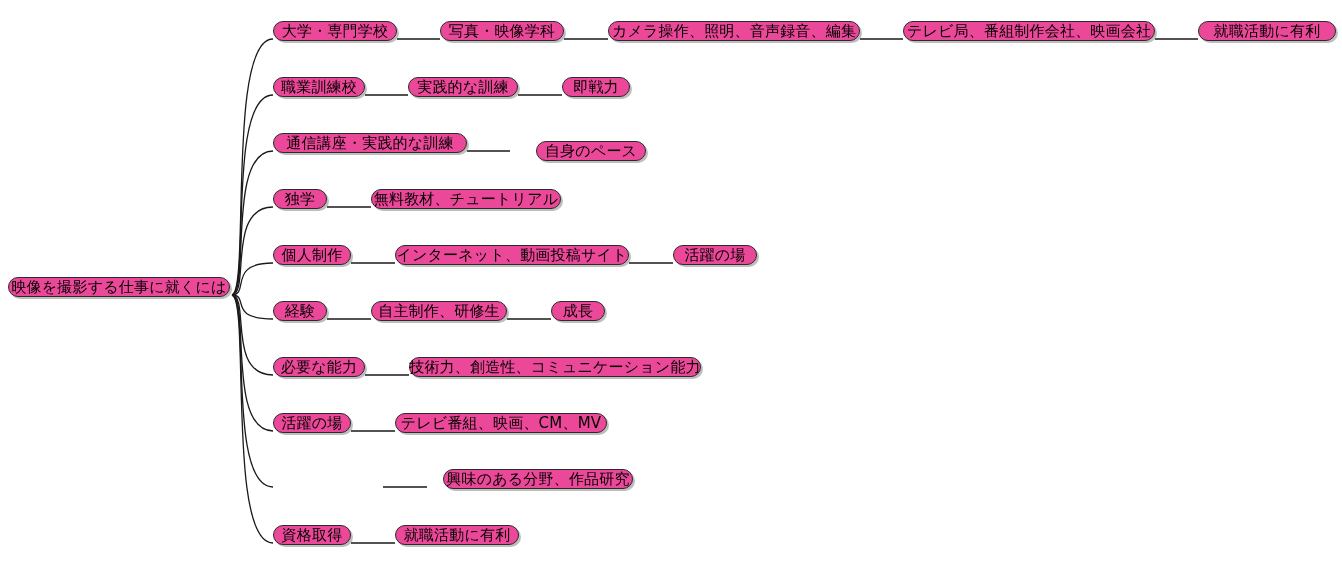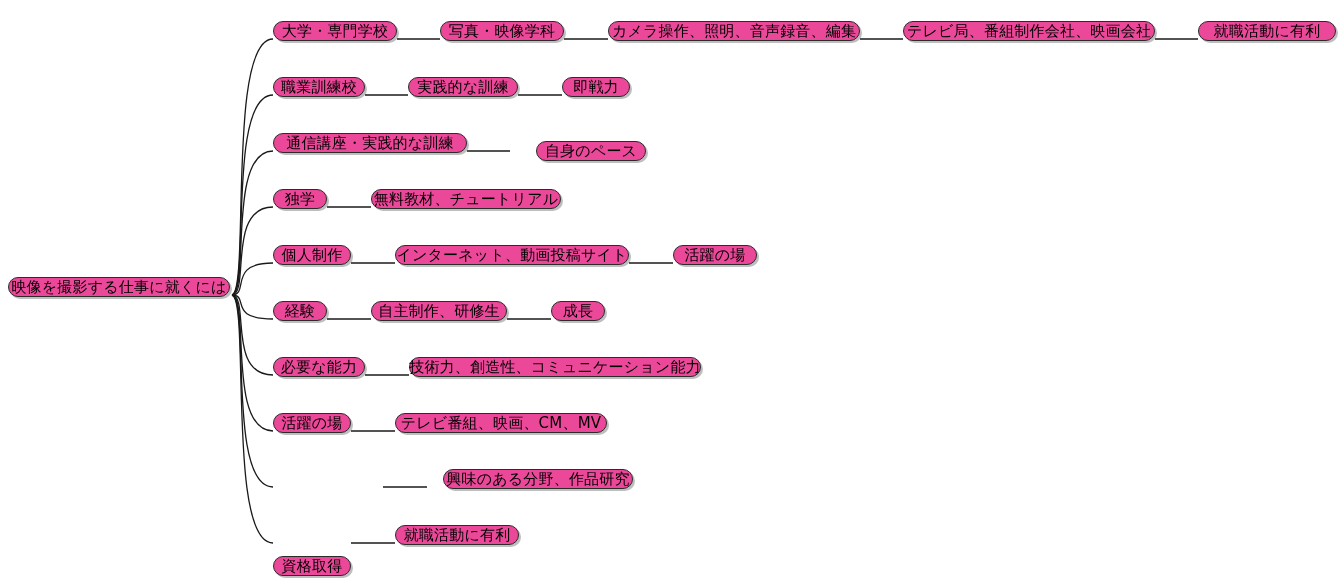--- a/index.html
+++ b/index.html
@@ -96,15 +96,15 @@
     <div class="node" style="left: 395px; top: 245px; width: 234px;">インターネット、動画投稿サイト</div>
     <div class="node" style="left: 673px; top: 245px; width: 84px;">活躍の場</div>
     <div class="node" style="left: 273px; top: 301px; width: 54px;">経験</div>
     <div class="node" style="left: 371px; top: 301px; width: 136px;">自主制作、研修生</div>
     <div class="node" style="left: 551px; top: 301px; width: 54px;">成長</div>
     <div class="node" style="left: 273px; top: 357px; width: 92px;">必要な能力</div>
     <div class="node" style="left: 409px; top: 357px; width: 292px;">技術力、創造性、コミュニケーション能力</div>
     <div class="node" style="left: 273px; top: 413px; width: 78px;">活躍の場</div>
     <div class="node" style="left: 395px; top: 413px; width: 212px;">テレビ番組、映画、CM、MV</div>
     <div class="node" style="left: 427px; top: 469px; width: 190px; margin-left: 16px;">興味のある分野、作品研究</div>
-    <div class="node" style="left: 273px; top: 525px; width: 78px; margin-top: 31px;">資格取得</div>
+    <div class="node" style="left: 273px; top: 525px; width: 78px;">資格取得</div>
     <div class="node" style="left: 395px; top: 525px; width: 124px;">就職活動に有利</div>
   </div>
 
 </body></html>

